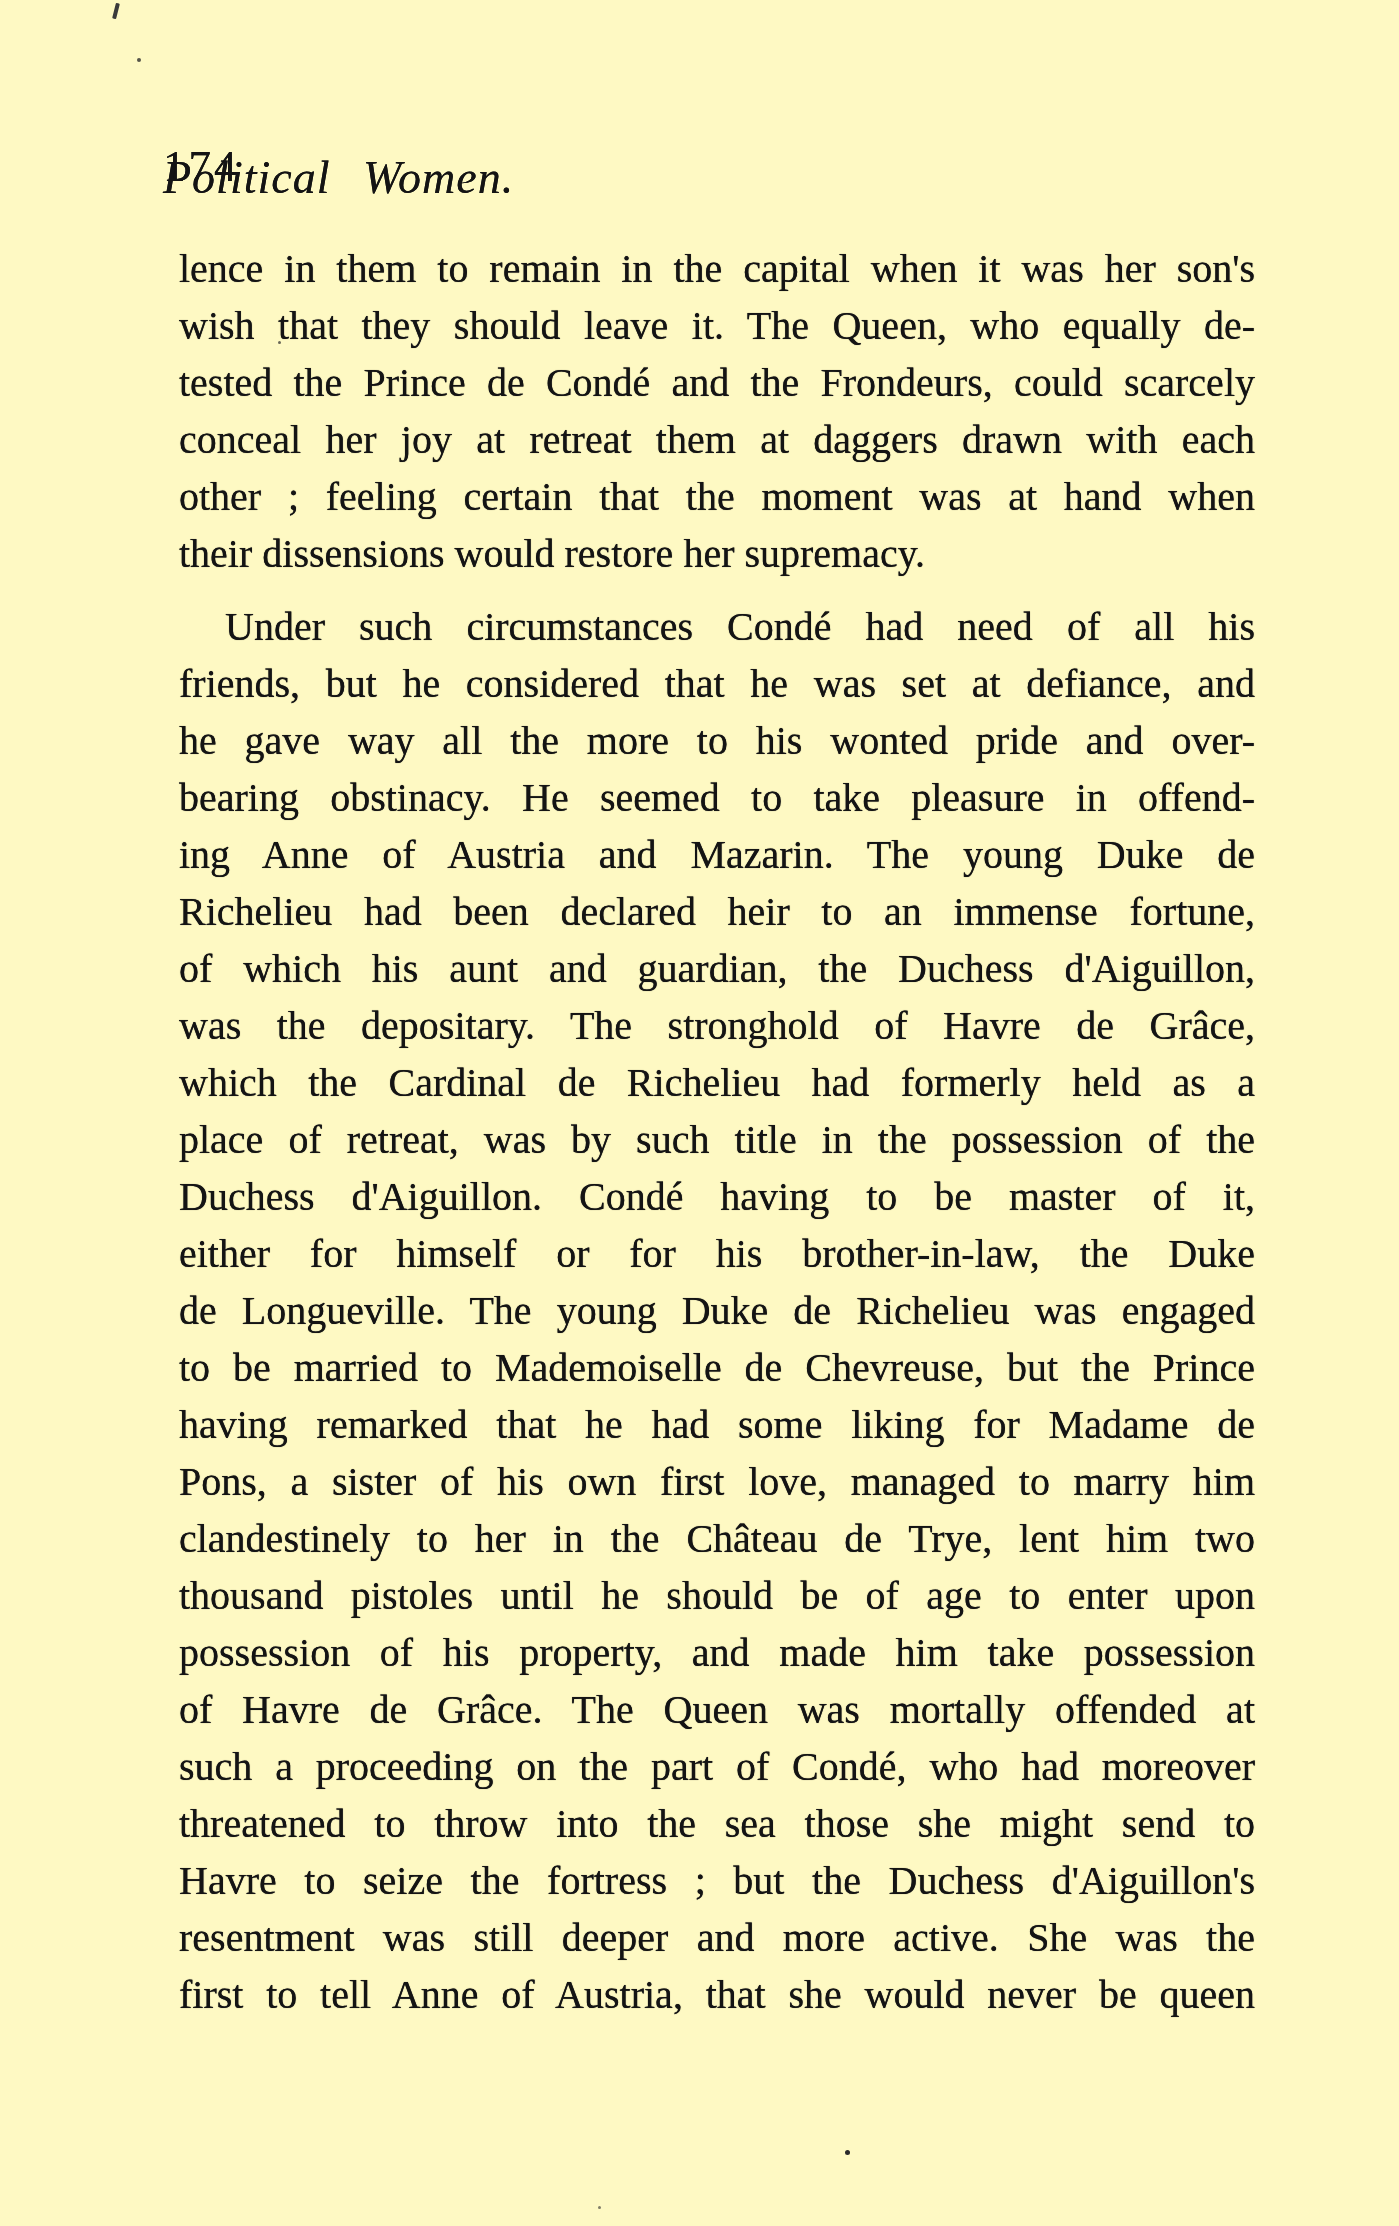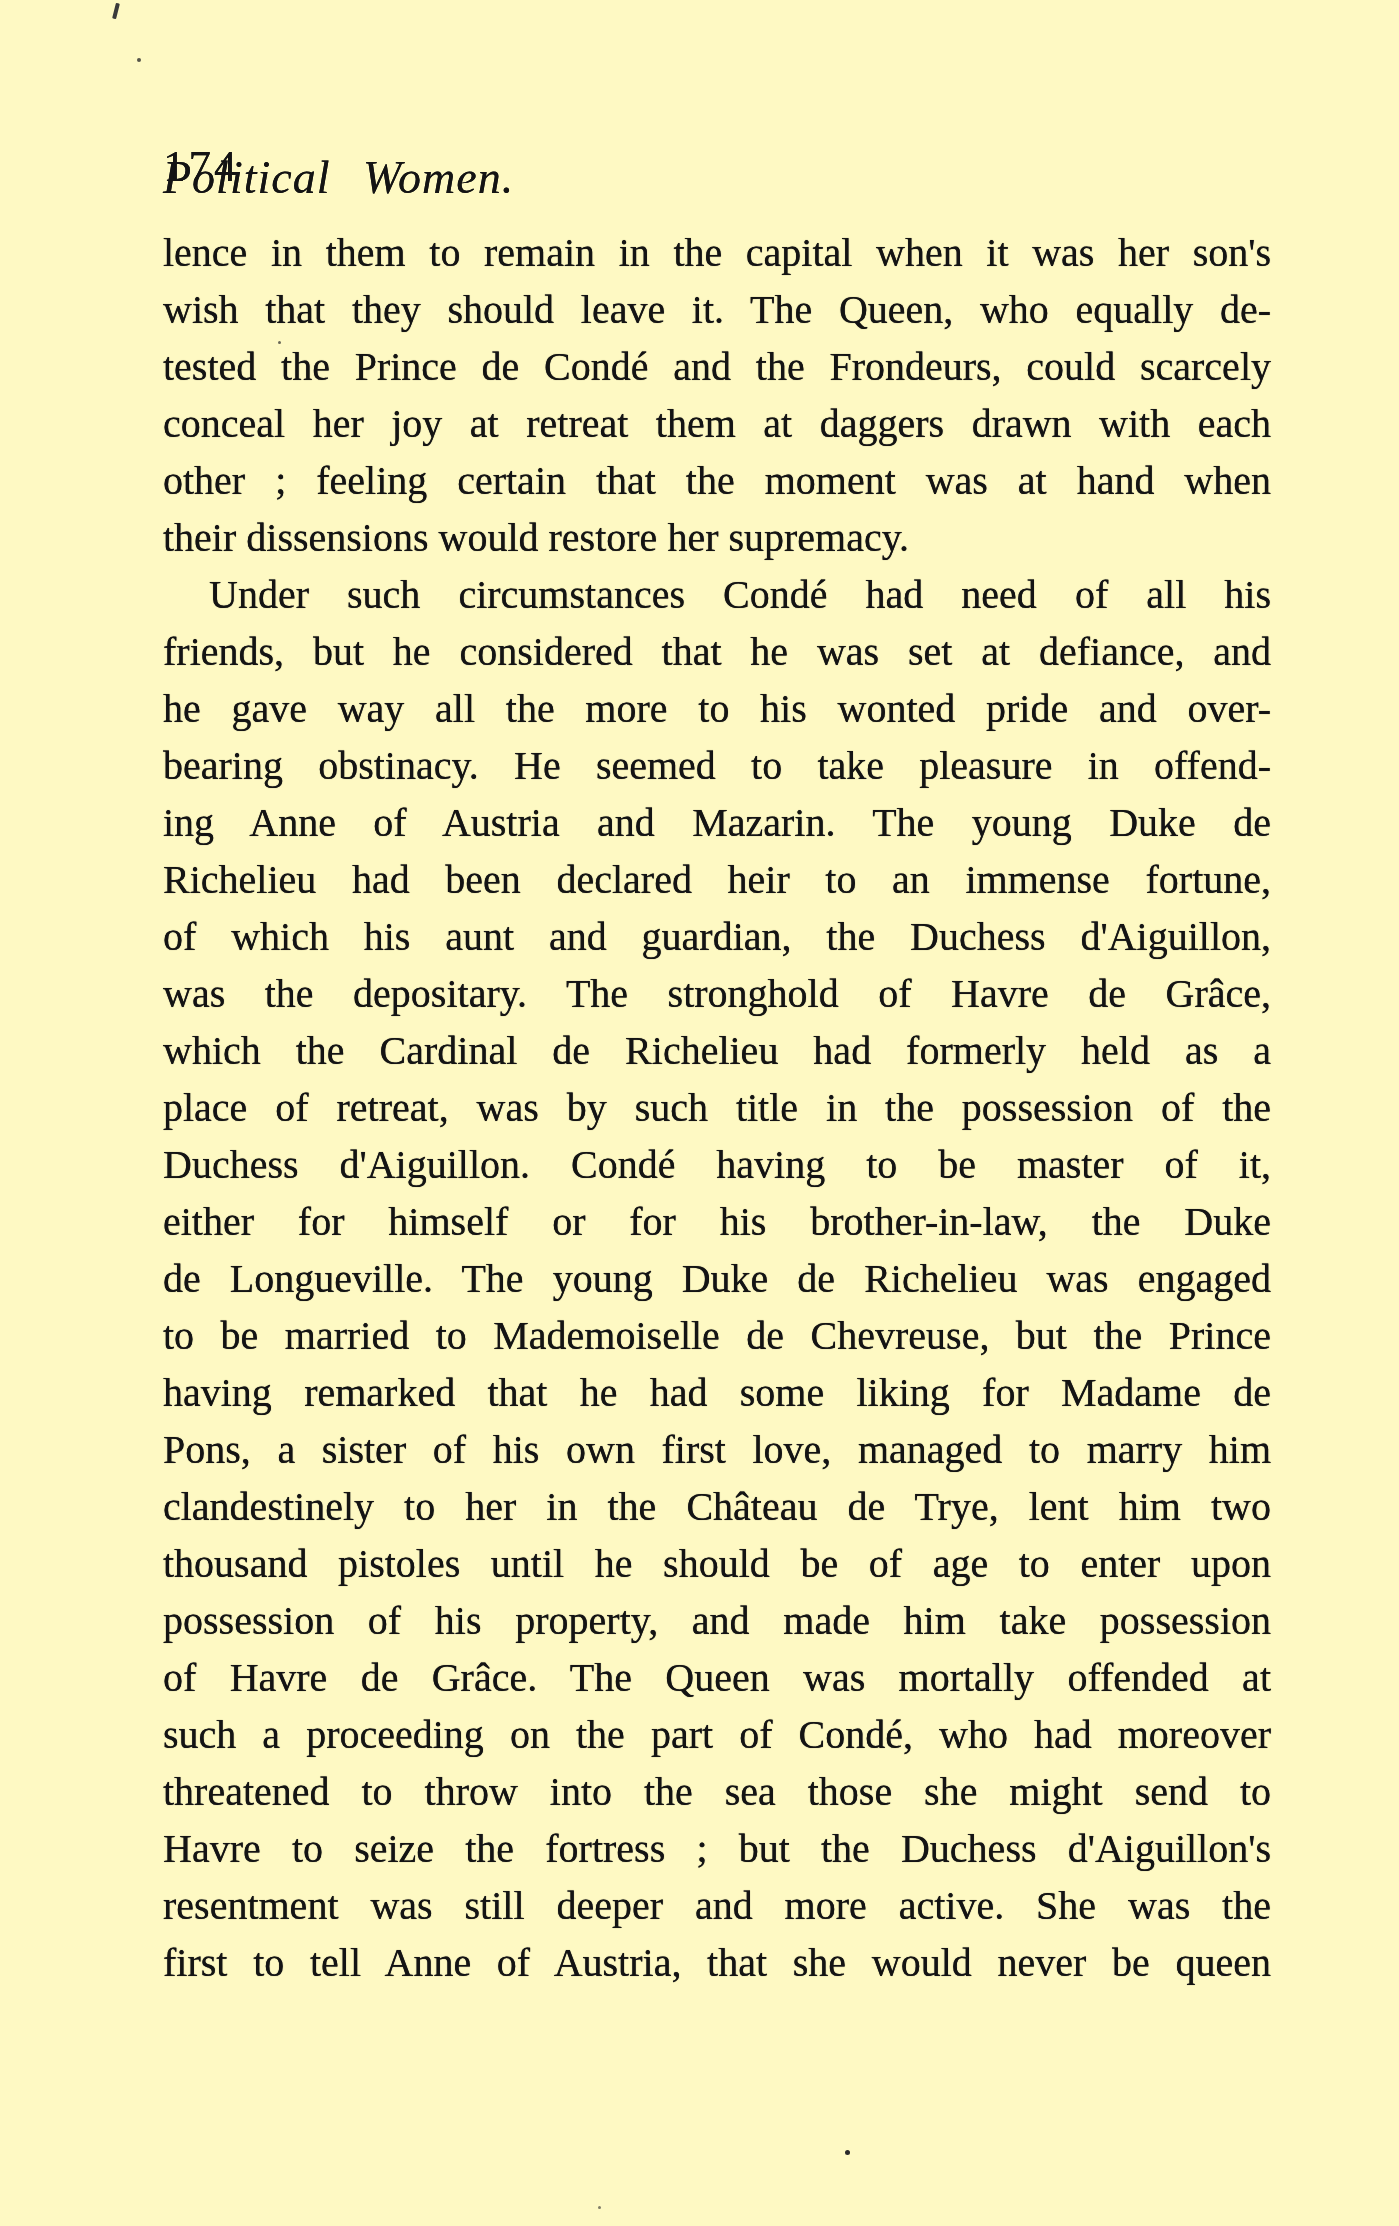--- a/index.html
+++ b/index.html
@@ -46,21 +46,21 @@
     letter-spacing: 1px;
     text-shadow: 0 0 0.6px #141414;
   }
   
   .page-body {
     position: absolute;
     left: 163px;
     top: 224px;
     width: 1108px;
   }
-  .paragraph { margin: 0; padding: 0; }
+  .paragraph { margin: 16px; padding: 0; }
   .line {
     font-size: 40px;
     line-height: 57px;
     height: 57px;
     white-space: normal;
     text-align: justify;
     text-align-last: justify;
     text-shadow: 0 0 0.7px #141414;
     overflow: visible;
   }

